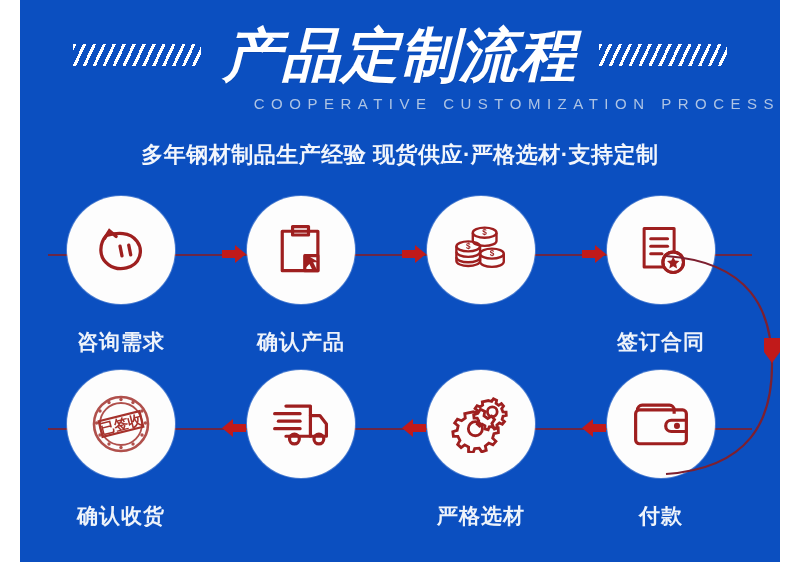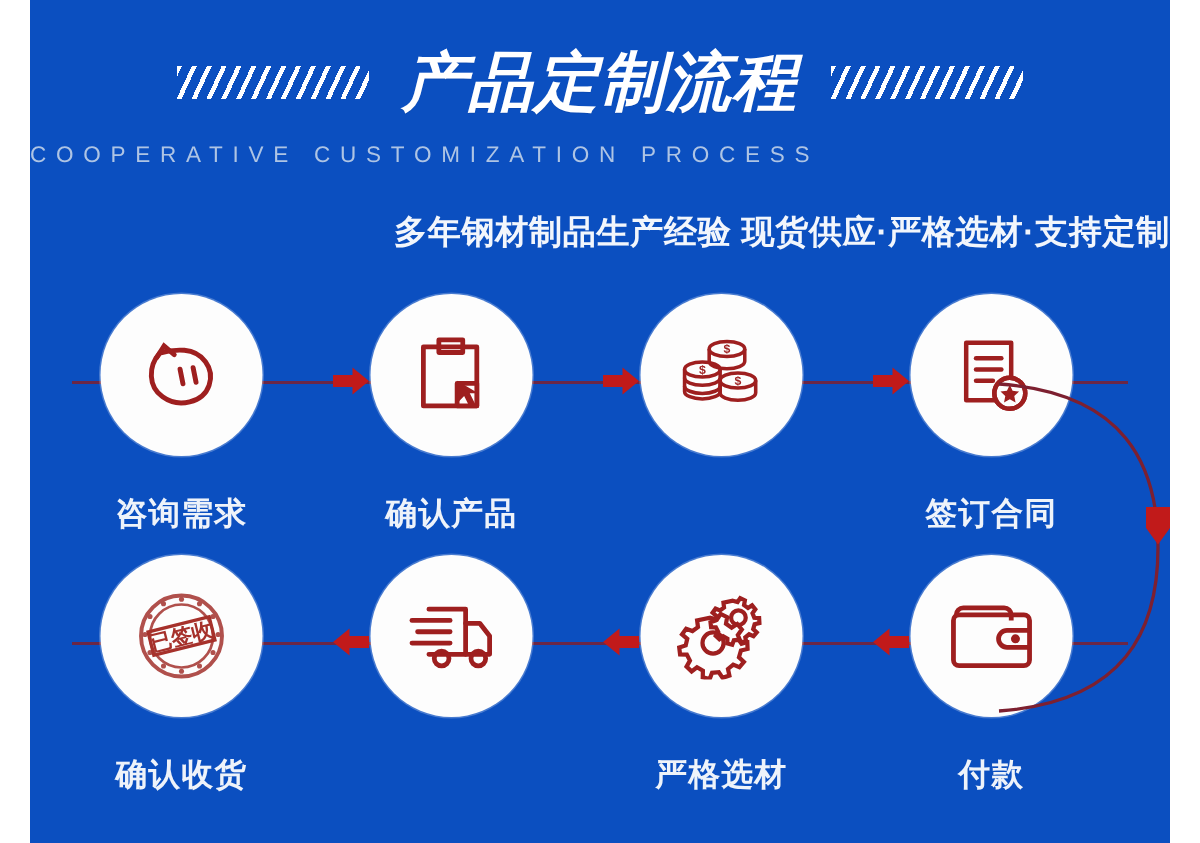--- a/index.html
+++ b/index.html
@@ -30,40 +30,40 @@
     width:128px;height:22px;
     background-image:repeating-linear-gradient(
         115deg,
         #ffffff 0px,#ffffff 3px,
         rgba(255,255,255,0) 3px,rgba(255,255,255,0) 9px);
   }
   .hatch.left{margin-right:22px;}
   .hatch.right{margin-left:22px;}
   .main-title{
     color:#ffffff;
-    font-size:43px;
+    font-size:58px;
     font-weight:bold;
     font-style:italic;
     letter-spacing:1px;
     line-height:62px;
     white-space:nowrap;
     text-shadow:0 1px 0 rgba(0,0,0,0.08);
   }
   .sub-en{
     position:absolute;left:0;top:95px;width:760px;
-    text-align:left;
+    text-align:right;
     color:#aec4e4;
     font-size:15px;
     letter-spacing:6.5px;
     font-weight:normal;
     white-space:nowrap;
   }
   .sub-cn{
     position:absolute;left:0;top:140px;width:760px;
-    text-align:right;
+    text-align:center;
     color:#f2f6fc;
     font-size:22px;
     font-weight:bold;
     letter-spacing:0.5px;
     white-space:nowrap;
   }
 
   
   .row{position:absolute;left:0;width:760px;height:150px;}
   .row1{top:196px;}

